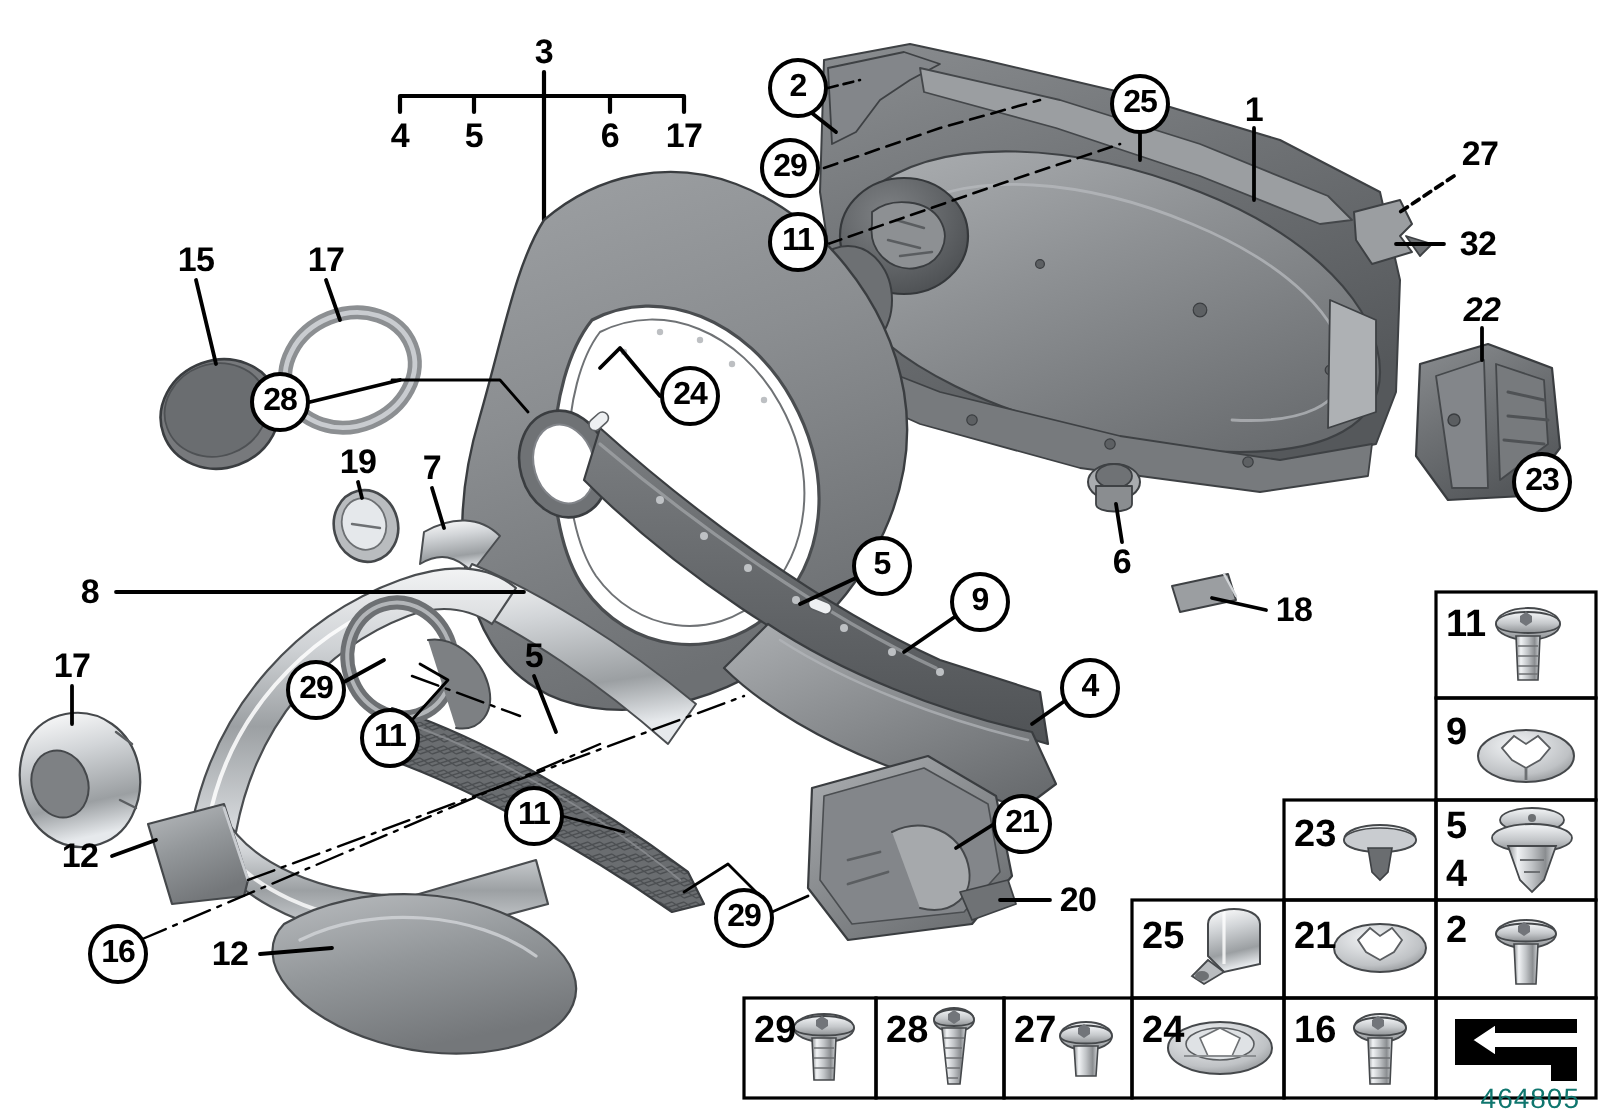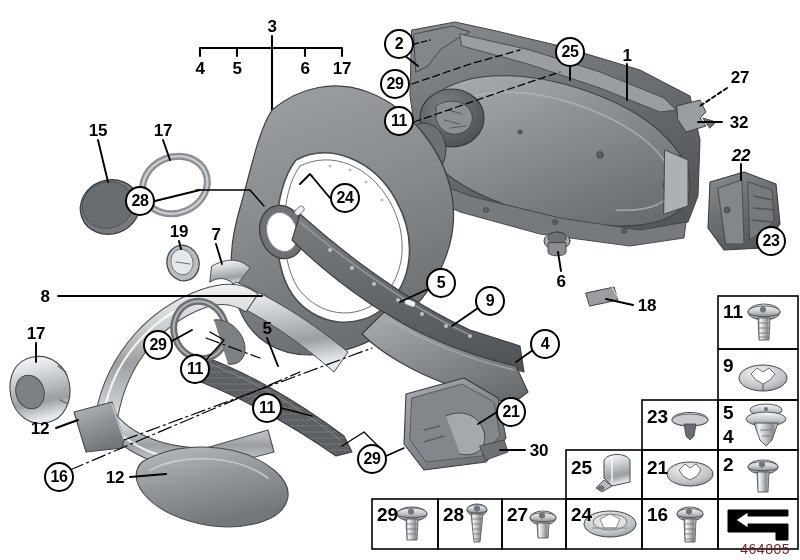--- a/index.html
+++ b/index.html
@@ -54,21 +54,21 @@
     box-sizing: border-box;
     letter-spacing: -0.5px;
   }
   
   #diag-id {
     position: absolute;
     right: 10px;
     bottom: 3px;
     font-family: "Liberation Sans", sans-serif;
     font-size: 14px;
-    color: #7f1d1d;
+    color: #0f766e;
     letter-spacing: 0.5px;
     margin-top: 24px;
   }
 </style>
 </head>
 <body>
 
 <div id="canvas">
 
   <svg id="artwork" viewBox="0 0 800 560" xmlns="http://www.w3.org/2000/svg">
@@ -385,21 +385,21 @@
       <div class="clbl" style="left: 490px; top: 301px;">9</div>
       <div class="lbl" style="left: 647px; top: 305px;">18</div>
       <div class="lbl" style="left: 36px; top: 333px;">17</div>
       <div class="clbl" style="left: 158px; top: 345px;">29</div>
       <div class="lbl" style="left: 267px; top: 328px;">5</div>
       <div class="clbl" style="left: 545px; top: 344px;">4</div>
       <div class="clbl" style="left: 195px; top: 369px;">11</div>
       <div class="clbl" style="left: 511px; top: 412px;">21</div>
       <div class="lbl" style="left: 40px; top: 428px;">12</div>
       <div class="clbl" style="left: 267px; top: 408px;">11</div>
-      <div class="lbl" style="left: 539px; top: 450px;">30</div>
+      <div class="lbl" style="left: 539px; top: 450px;">20</div>
       <div class="clbl" style="left: 59px; top: 477px;">16</div>
       <div class="lbl" style="left: 115px; top: 477px;">12</div>
       <div class="clbl" style="left: 372px; top: 459px;">29</div>
     </div>
 
   <svg id="table-layer" style="position:absolute;left:0;top:0;width:800px;height:560px;" viewBox="0 0 800 560" xmlns="http://www.w3.org/2000/svg">
     <defs>
       <linearGradient id="bolt" x1="0" y1="0" x2="1" y2="0">
         <stop offset="0%" stop-color="#8d9093"></stop>
         <stop offset="20%" stop-color="#f1f3f5"></stop>

